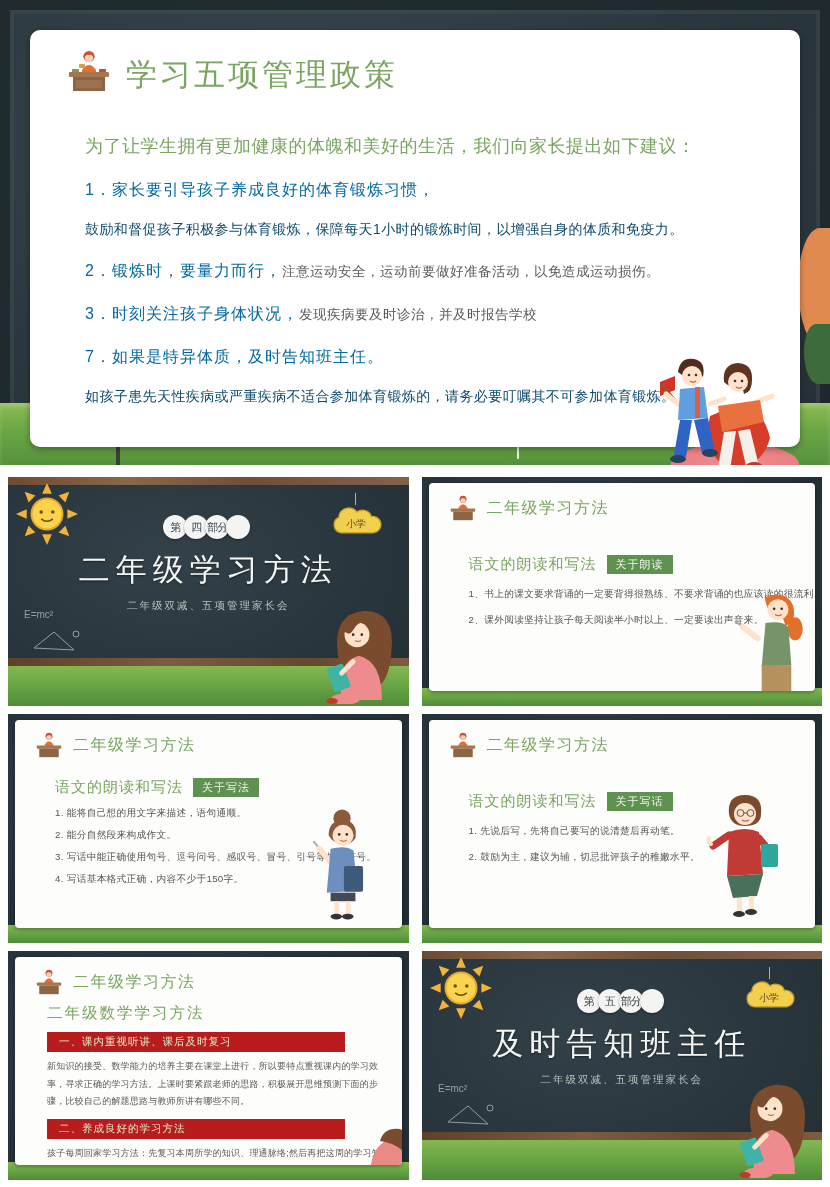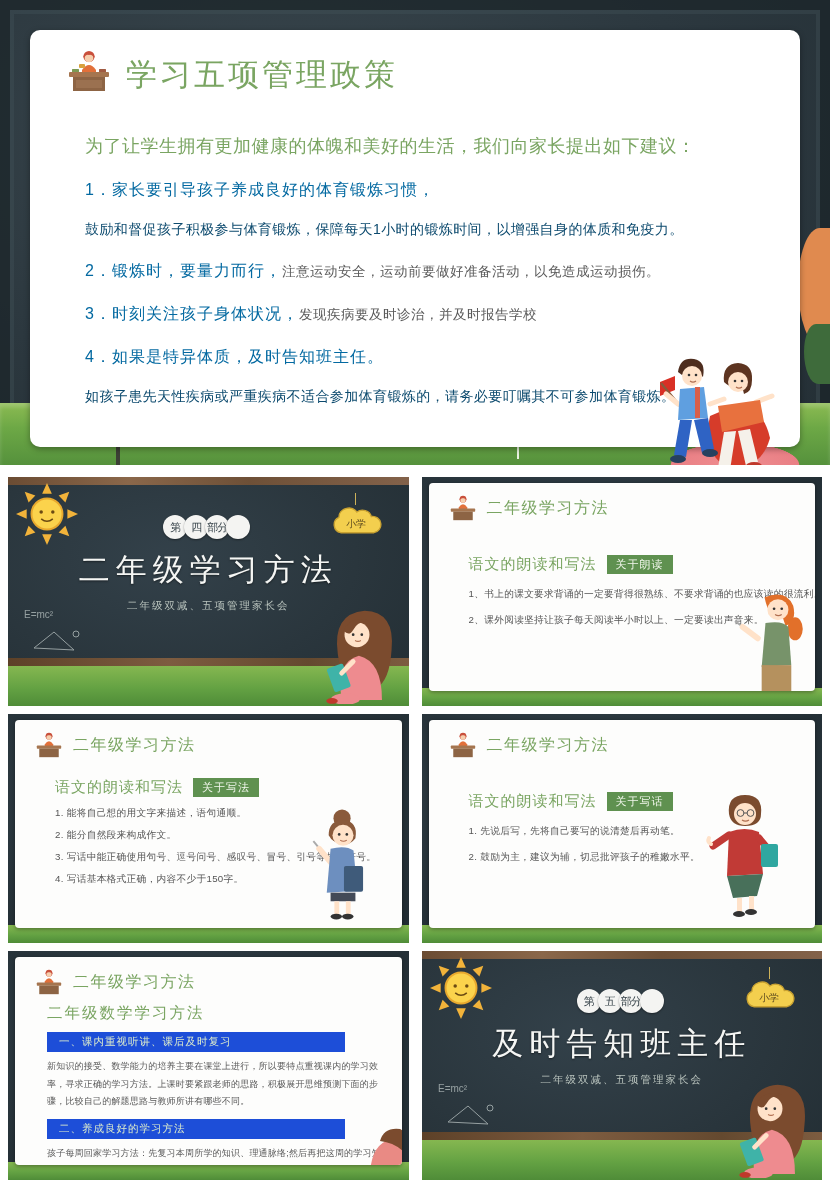--- a/index.html
+++ b/index.html
@@ -56,21 +56,21 @@
   .c-tag{margin-left:10px;background:#5f9150;color:#f2f7ec;font-size:11px;padding:2px 9px;letter-spacing:1px;}
   .c-items{margin:14px 0 0 40px;}
   .c-item{font-size:9.7px;color:#555;letter-spacing:.3px;margin-bottom:13px;white-space:nowrap;}
   .teacher{position:absolute;}
   .t-reading{right:-4px;bottom:-14px;width:86px;height:118px;}
   .t-writing{right:16px;bottom:4px;width:86px;height:120px;}
   .t-speaking{right:24px;bottom:10px;width:92px;height:130px;}
 
   
   .m-title{font-family:"Liberation Serif","DejaVu Serif",serif;font-size:15.5px;color:#7aa562;letter-spacing:2px;margin:8px 0 0 32px;}
-  .m-banner{margin:8px 0 6px 32px;width:286px;background:#1d4ed8;color:#ddeccb;font-size:10.5px;letter-spacing:1px;padding:3px 0 3px 12px;font-family:"Liberation Serif","DejaVu Serif",serif;}
+  .m-banner{margin:8px 0 6px 32px;width:286px;background:#b91c1c;color:#ddeccb;font-size:10.5px;letter-spacing:1px;padding:3px 0 3px 12px;font-family:"Liberation Serif","DejaVu Serif",serif;}
   .m-para{margin:2px 16px 2px 32px;font-size:9px;color:#5a5a5a;line-height:1.95;letter-spacing:.2px;}
   .pink-girl{position:absolute;right:-6px;bottom:-8px;width:58px;height:50px;}
 
   .desk-icon-lg{width:46px;height:42px;}
   .desk-icon-sm{width:28px;height:26px;}
 </style>
 </head>
 <body>
 
 <div class="hero">
@@ -103,21 +103,21 @@
         <rect x="10" y="30" width="26" height="8" fill="#9b7150"></rect>
       </svg>
       <div class="hero-title">学习五项管理政策</div>
     </div>
     <div class="hero-body">
       <div class="hero-intro">为了让学生拥有更加健康的体魄和美好的生活，我们向家长提出如下建议：</div>
       <div class="pt"><span class="pt-bold">1．家长要引导孩子养成良好的体育锻炼习惯，</span></div>
       <div class="pt-detail">鼓励和督促孩子积极参与体育锻炼，保障每天1小时的锻炼时间，以增强自身的体质和免疫力。</div>
       <div class="pt"><span class="pt-bold">2．锻炼时，要量力而行，</span><span class="pt-rest">注意运动安全，运动前要做好准备活动，以免造成运动损伤。</span></div>
       <div class="pt"><span class="pt-bold">3．时刻关注孩子身体状况，</span><span class="pt-rest">发现疾病要及时诊治，并及时报告学校</span></div>
-      <div class="pt"><span class="pt-bold">4．如果是特异体质，及时告知班主任。</span></div>
+      <div class="pt"><span class="pt-bold">7．如果是特异体质，及时告知班主任。</span></div>
       <div class="pt-detail">如孩子患先天性疾病或严重疾病不适合参加体育锻炼的，请务必要叮嘱其不可参加体育锻炼。</div>
 
       <svg class="kids" viewBox="0 0 130 150">
         <path d="M58 64 Q108 40 118 86 Q108 122 70 112 Q50 96 58 64Z" fill="#d63c2a"></path>
         <path d="M8 30 L23 24 L23 38 L8 44 Z" fill="#d93025"></path>
         <line x1="9" y1="31" x2="28" y2="54" stroke="#8a5a3b" stroke-width="2.4"></line>
         <path d="M26 52 L14 42" stroke="#ffe2c9" stroke-width="5" stroke-linecap="round"></path>
         <path d="M26 20 Q28 5 42 7 Q54 9 51 25 L47 21 Q38 15 30 23 Z" fill="#4e2d1e"></path>
         <circle cx="40" cy="24" r="10" fill="#ffe2c9"></circle>
         <circle cx="37" cy="23" r="1.3" fill="#333"></circle>

